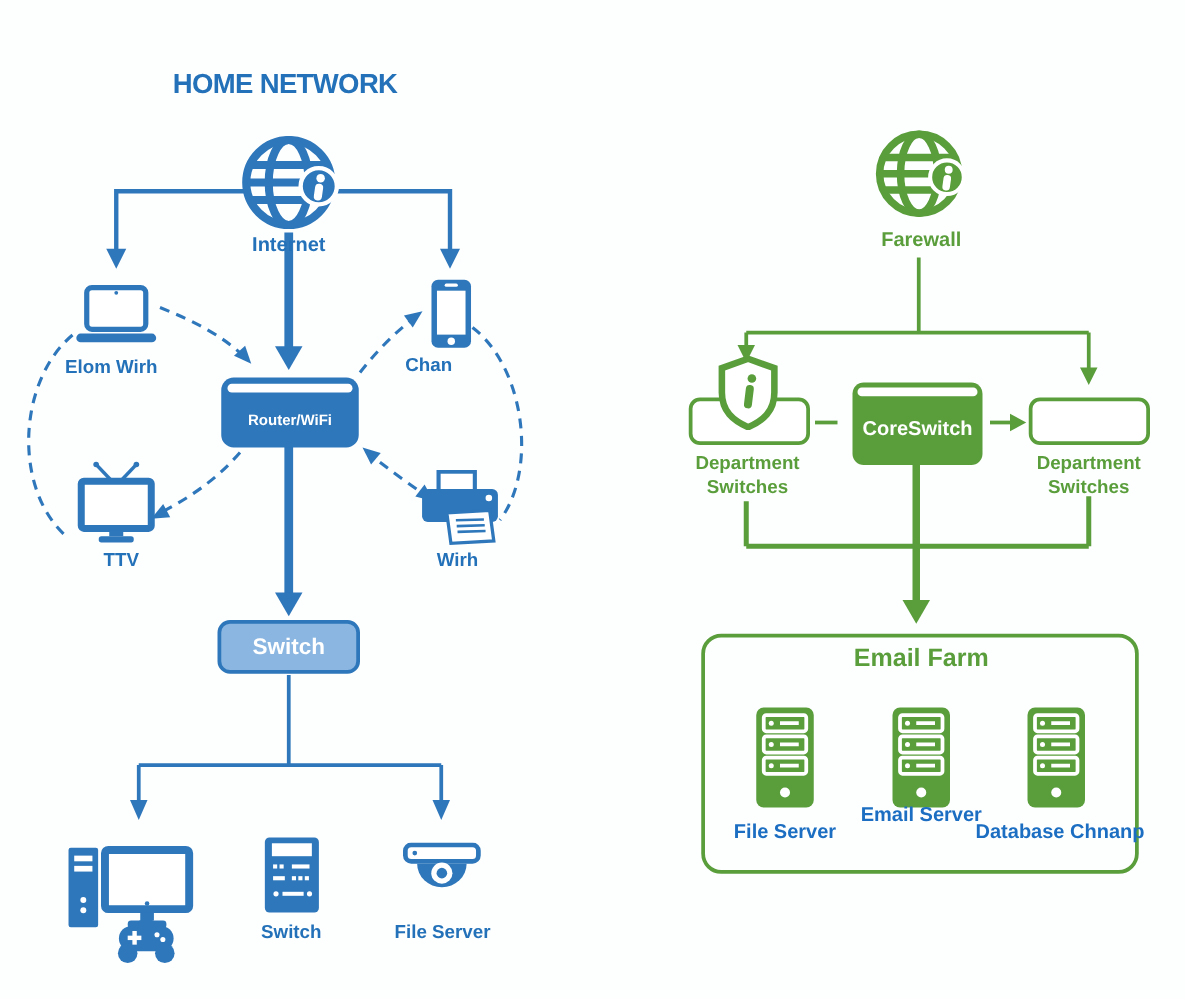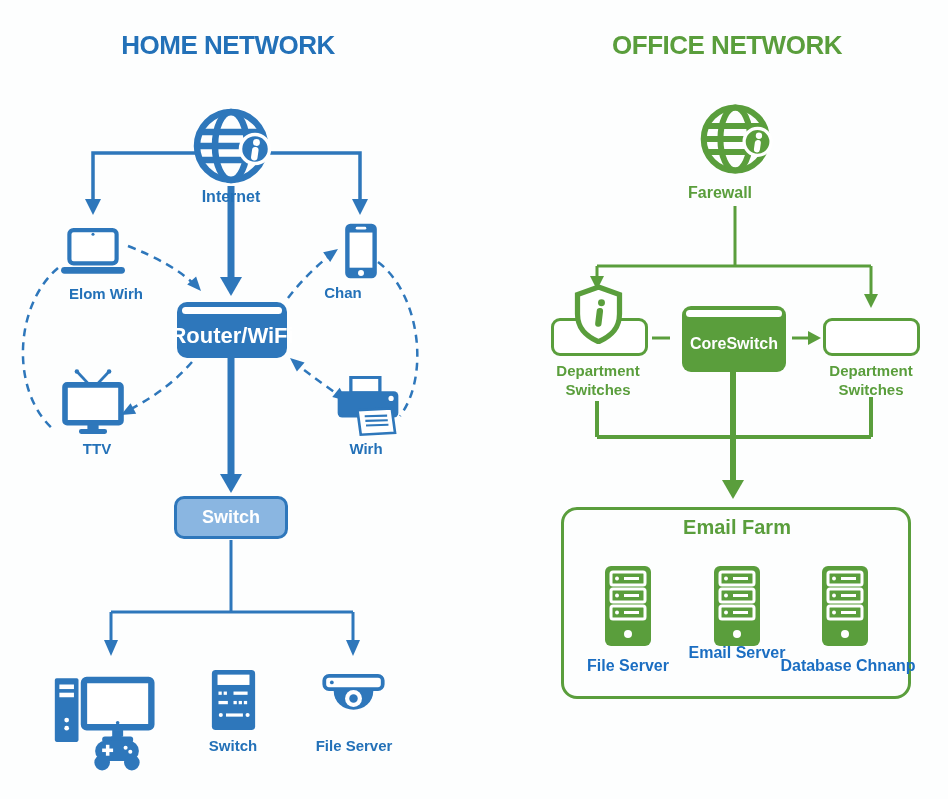--- a/index.html
+++ b/index.html
@@ -4,39 +4,39 @@
 <style>
   html,body{margin:0;padding:0;background:#fff;}
   .stage{
     position:relative;width:948px;height:799px;background:#fdfefe;
     font-family:"Liberation Sans",sans-serif;overflow:hidden;
   }
   .abs{position:absolute;}
   svg{display:block;}
   .title{
     position:absolute;transform:translateX(-50%);
-    font-weight:bold;font-size:26px;letter-spacing:-0.5px;white-space:nowrap;
+    font-weight:bold;font-size:22px;letter-spacing:-0.5px;white-space:nowrap;margin-top:24px;
   }
   .lbl{
     position:absolute;transform:translateX(-50%);
     font-weight:bold;white-space:nowrap;text-align:center;
   }
   .blue{color:#2371b8;}
   .green{color:#5a9e3c;}
   .lbl-md{font-size:16px;}
   .lbl-sm{font-size:15px;}
   .router-box{
     position:absolute;left:178px;top:303px;width:108px;height:54px;
     background:#2e77bb;border-radius:9px;box-shadow:0 0 0 1px #2e77bb;
   }
   .box-stripe{position:absolute;left:4px;right:4px;top:4px;height:7px;background:#fff;border-radius:4px;}
   .box-text{
     position:absolute;left:0;right:0;top:11px;bottom:0;
     display:flex;align-items:center;justify-content:center;
-    color:#fff;font-weight:bold;font-size:22px;
+    color:#fff;font-weight:bold;font-size:12px;
   }
   .switch-box{
     position:absolute;left:174px;top:496px;width:114px;height:43px;
     background:#8ab6e1;border:3px solid #2e77bb;border-radius:10px;
     display:flex;align-items:center;justify-content:center;
     color:#fff;font-weight:bold;font-size:18px;box-sizing:border-box;
   }
   .core-box{
     position:absolute;left:682px;top:306px;width:104px;height:66px;
     background:#5a9e3c;border-radius:9px;
@@ -133,21 +133,21 @@
   </div>
   <div class="lbl blue lbl-md" style="left:231px;top:188px">Internet</div>
 
   <div class="abs" style="left:58px;top:228px">
     <svg width="70" height="50" viewBox="0 0 100 72">
       <rect x="16" y="3" width="68" height="48" rx="6" fill="#fff" stroke="#2e77bb" stroke-width="6"></rect>
       <circle cx="50" cy="9" r="2.2" fill="#2e77bb"></circle>
       <rect x="4" y="56" width="92" height="10" rx="5" fill="#2e77bb"></rect>
     </svg>
   </div>
-  <div class="lbl blue lbl-sm" style="left:106px;top:285px">Elom Wirh</div>
+  <div class="lbl blue lbl-sm" style="left:89px;top:285px">Elom Wirh</div>
 
   <div class="abs" style="left:343px;top:222px">
     <svg width="36" height="58" viewBox="0 0 40 66">
       <rect x="2" y="2" width="36" height="62" rx="6" fill="#2e77bb"></rect>
       <rect x="7" y="12" width="26" height="40" fill="#fff"></rect>
       <rect x="14" y="5.5" width="12" height="3" rx="1.5" fill="#fff"></rect>
       <circle cx="20" cy="58" r="3.4" fill="#fff"></circle>
     </svg>
   </div>
   <div class="lbl blue lbl-sm" style="left:343px;top:284px">Chan</div>
@@ -242,39 +242,38 @@
     <svg width="63" height="49" viewBox="0 0 66 52">
       <rect x="2" y="2" width="62" height="14" rx="5" fill="#fff" stroke="#2e77bb" stroke-width="4"></rect>
       <circle cx="10" cy="9" r="2" fill="#2e77bb"></circle>
       <path d="M12,18 a21,20 0 0 0 42,0 z" fill="#2e77bb"></path>
       <circle cx="33" cy="26" r="9" fill="#fff"></circle>
       <circle cx="33" cy="26" r="4.5" fill="#2e77bb"></circle>
     </svg>
   </div>
   <div class="lbl blue lbl-sm" style="left:354px;top:737px">File Server</div>
 
-  <div class="title green" style="left:727px;top:30px">OFFICE NETWORK</div>
 
   <div class="abs" style="left:697px;top:100px">
     <svg width="84" height="78" viewBox="0 0 90 84">
       <g stroke="#5a9e3c" fill="none" stroke-width="6.5">
         <circle cx="41" cy="42" r="34"></circle>
         <ellipse cx="41" cy="42" rx="16" ry="34"></ellipse>
         <line x1="11" y1="28" x2="71" y2="28"></line>
         <line x1="8" y1="42" x2="74" y2="42"></line>
         <line x1="11" y1="56" x2="71" y2="56"></line>
       </g>
       <g>
         <circle cx="65" cy="45" r="14.5" fill="#5a9e3c" stroke="#fff" stroke-width="3.5"></circle>
         <circle cx="66.5" cy="38.5" r="3.4" fill="#fff"></circle>
         <rect x="61.5" y="43" width="6.5" height="13.5" rx="3.2" fill="#fff" transform="rotate(8 65 50)"></rect>
       </g>
     </svg>
   </div>
-  <div class="lbl green lbl-md" style="left:720px;top:184px">Farewall</div>
+  <div class="lbl green lbl-md" style="left:737px;top:184px">Farewall</div>
 
   <div class="dept-box" style="left:551px;top:318px"></div>
   <div class="abs" style="left:571px;top:284px">
     <svg width="55" height="60" viewBox="0 0 72 80">
       <path d="M36,4 L64,14 V40 C64,60 52,70 36,77 C20,70 8,60 8,40 V14 Z" fill="#fff" stroke="#5a9e3c" stroke-width="7"></path>
       <circle cx="40" cy="25" r="4.6" fill="#5a9e3c"></circle>
       <rect x="32.5" y="32" width="8.5" height="25" rx="4.2" fill="#5a9e3c" transform="rotate(7 37 45)"></rect>
     </svg>
   </div>
   <div class="dept-lbl" style="left:598px;top:362px">

